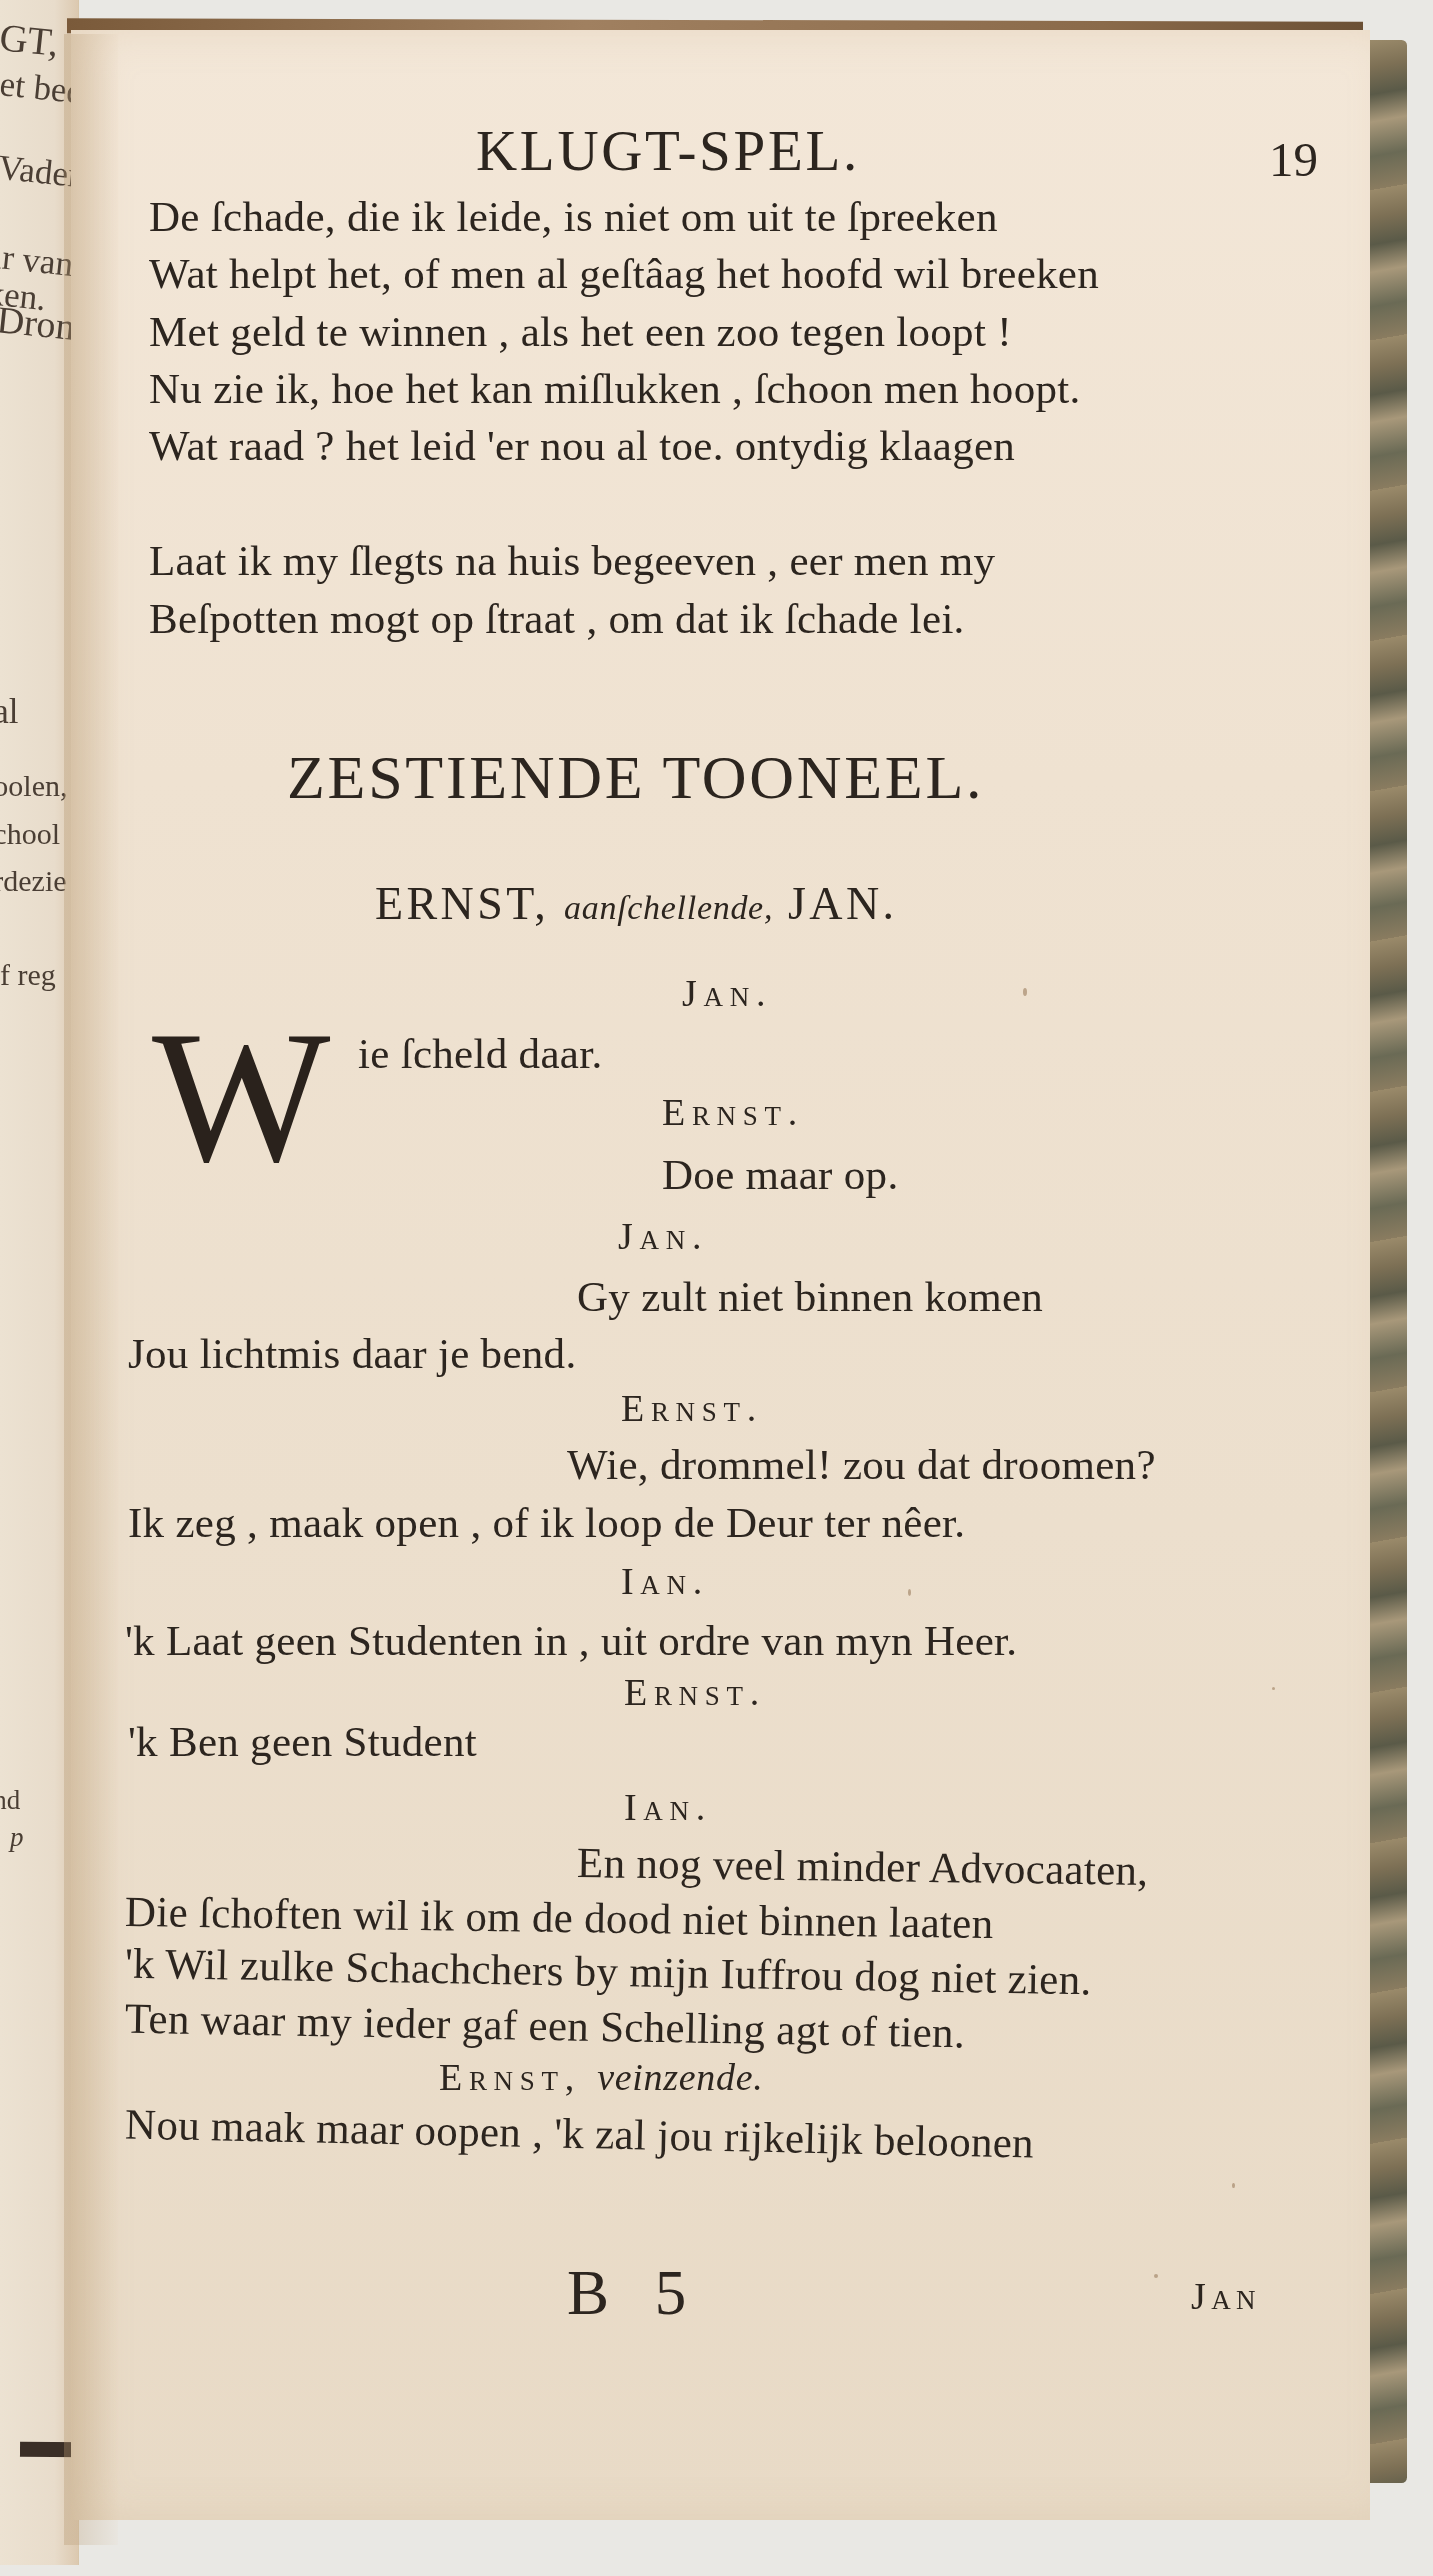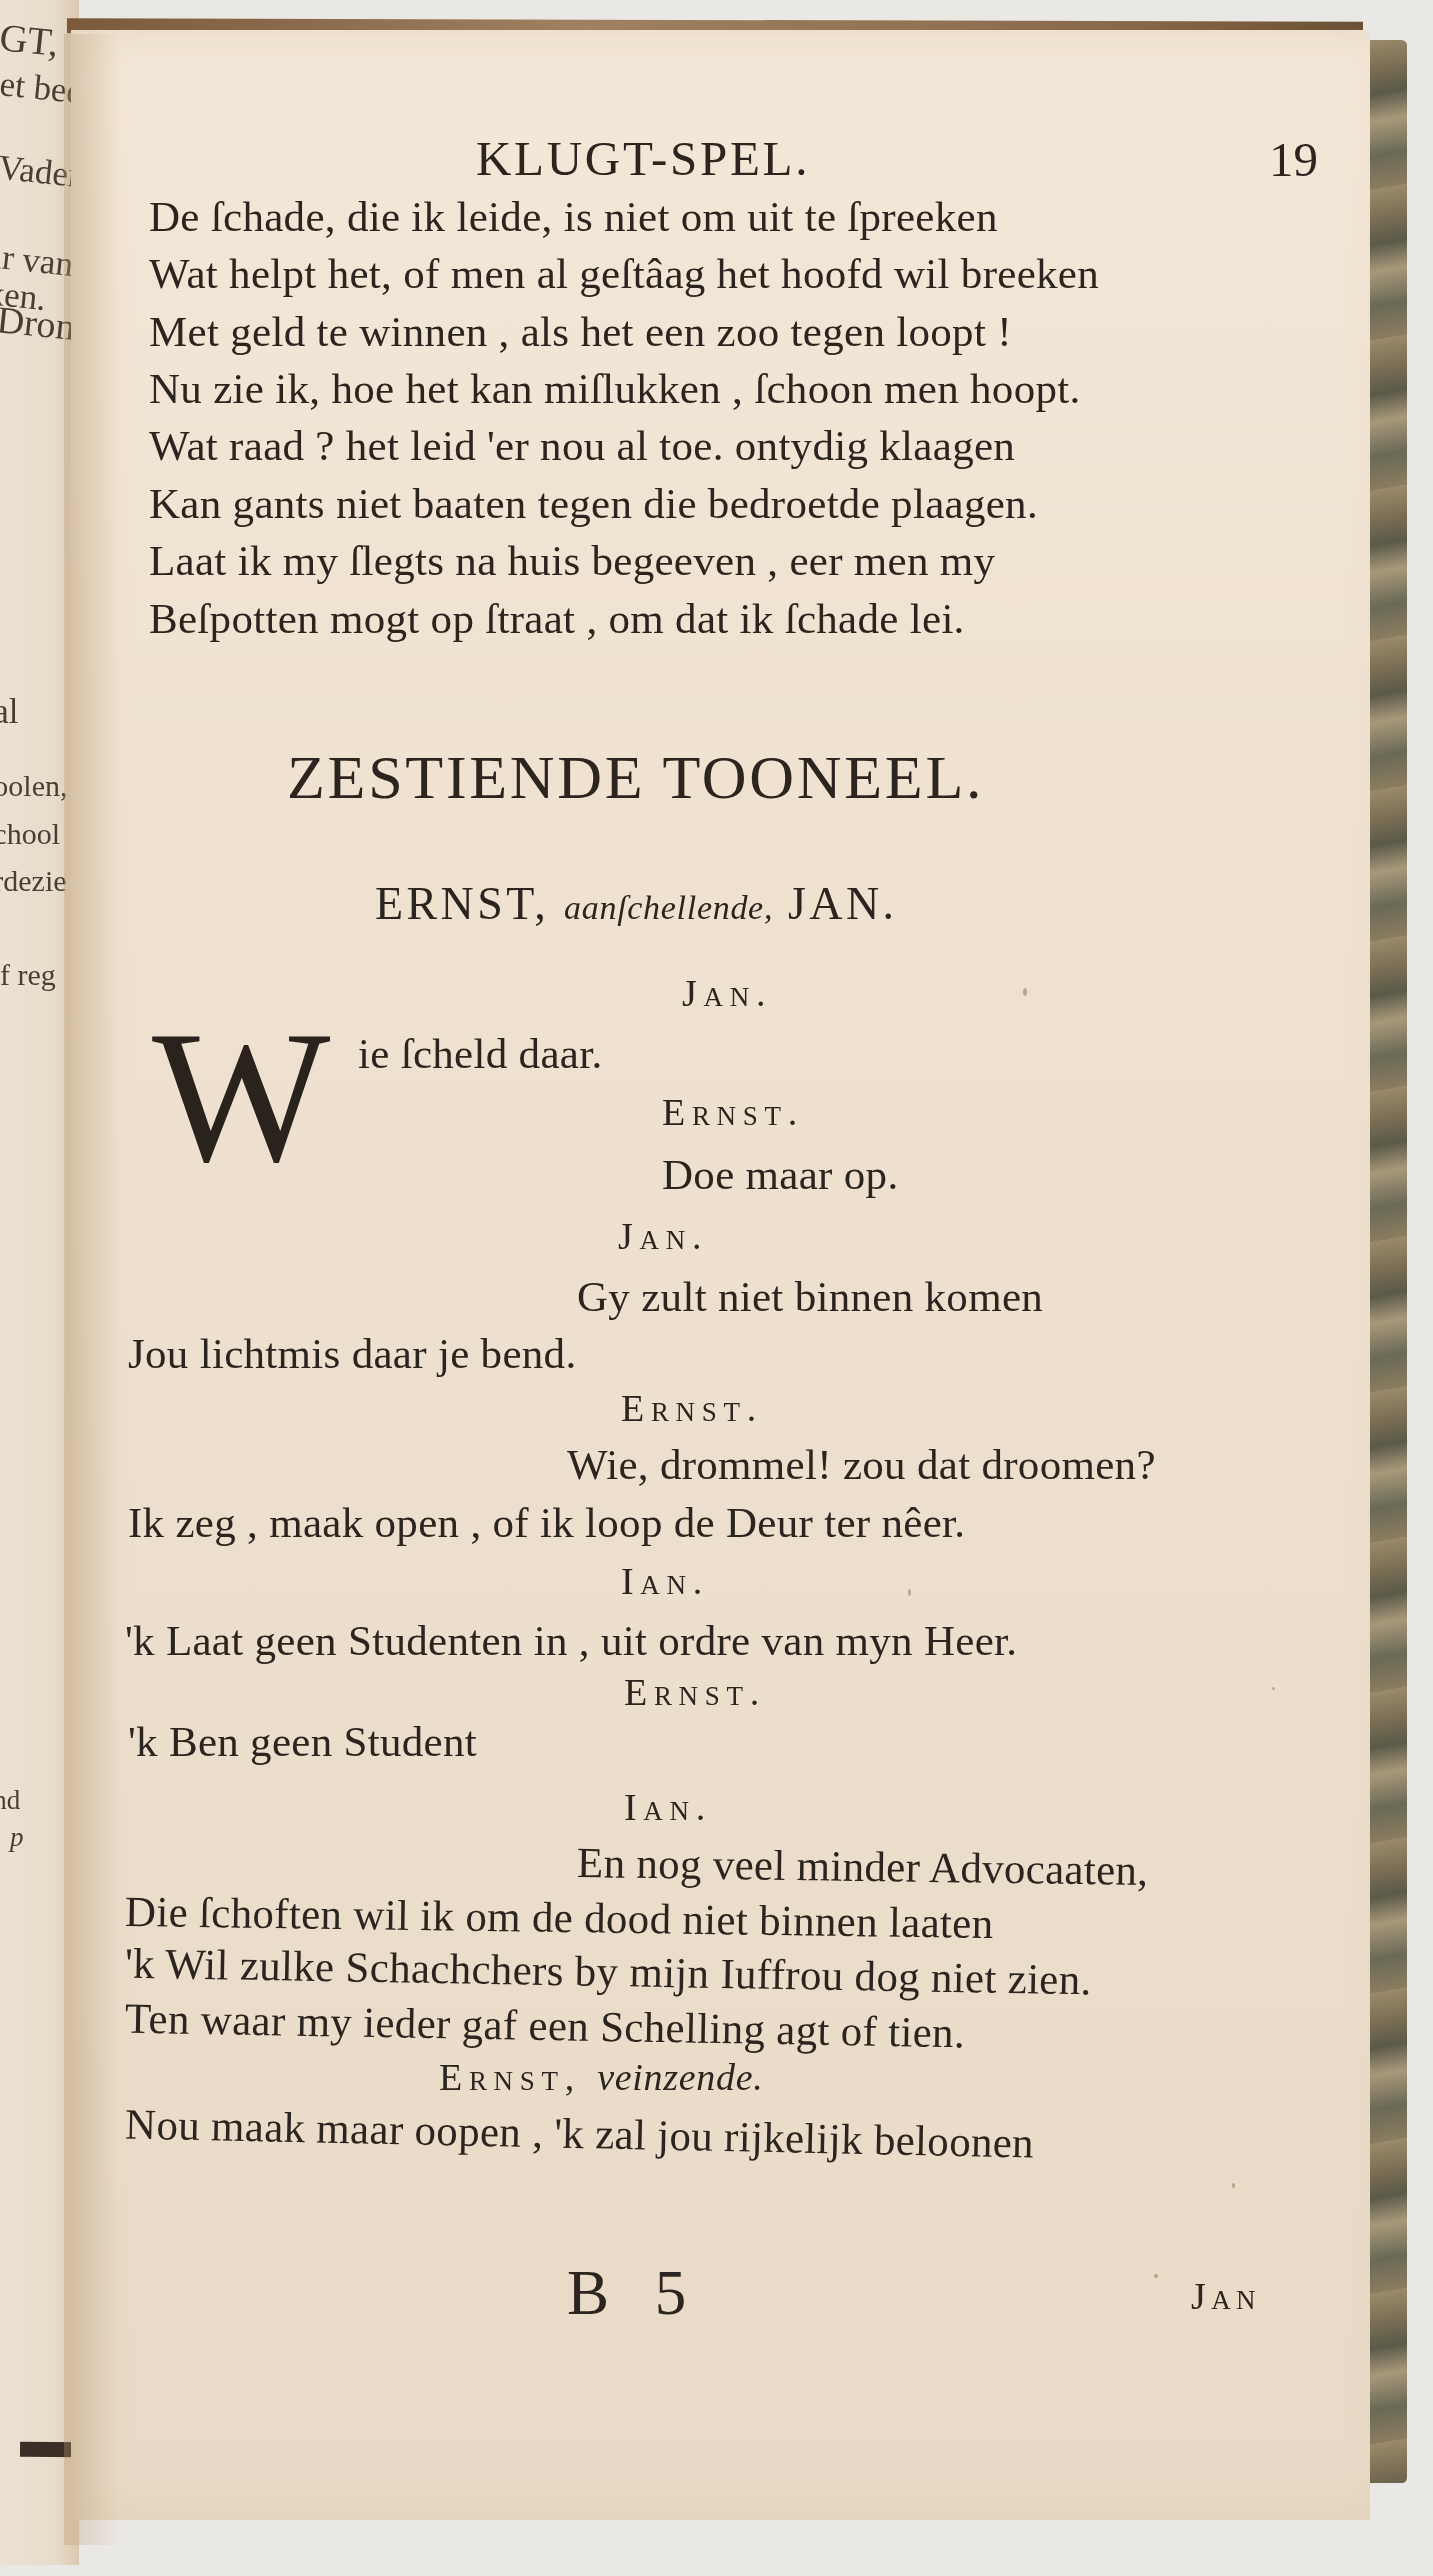--- a/index.html
+++ b/index.html
@@ -84,24 +84,24 @@
       height: 2490px;
       background: linear-gradient(180deg, #f3e7d8 0%, #efe2d1 30%, #ecdfcd 60%, #e8dac6 100%);
       box-shadow: inset 20px 0 40px rgba(200,170,130,0.25);
     }
     .ink {
       position: absolute;
       white-space: nowrap;
       color: #2c251f;
     }
     .running-head {
-      font-size: 49px;
+      font-size: 57px;
       letter-spacing: 2.7px;
       left: 405px;
-      top: 100px;
+      top: 88px;
     }
     .page-num {
       font-size: 49px;
       left: 1198px;
       top: 101px;
     }
     .verse {
       font-size: 43px;
       left: 78px;
       letter-spacing: 0.3px;
@@ -185,21 +185,20 @@
 
 <div class="page">
   <div class="ink running-head">KLUGT-SPEL.</div>
   <div class="ink page-num">19</div>
 
   <div class="ink verse" style="top:162px">De ſchade, die ik leide,  is niet om uit te ſpreeken</div>
   <div class="ink verse" style="top:219px">Wat helpt het, of men al geſtâag het hoofd wil breeken</div>
   <div class="ink verse" style="top:277px">Met geld te winnen ,  als het een zoo tegen loopt !</div>
   <div class="ink verse" style="top:334px">Nu zie ik, hoe het kan miſlukken ,  ſchoon men hoopt.</div>
   <div class="ink verse" style="top:391px">Wat raad ?  het leid 'er nou al toe.  ontydig klaagen</div>
-  <div class="ink verse" style="top:449px">Kan gants niet baaten tegen die bedroetde plaagen.</div>
   <div class="ink verse" style="top:506px">Laat ik  my ſlegts na huis begeeven ,  eer men my</div>
   <div class="ink verse" style="top:564px">Beſpotten mogt op ſtraat ,  om dat ik ſchade lei.</div>
 
   <div class="ink scene-title">ZESTIENDE TOONEEL.</div>
 
   <div class="ink dramatis">
     <span>ERNST,</span>
     <span class="italic">aanſchellende,</span>
     <span>JAN.</span>
   </div>

